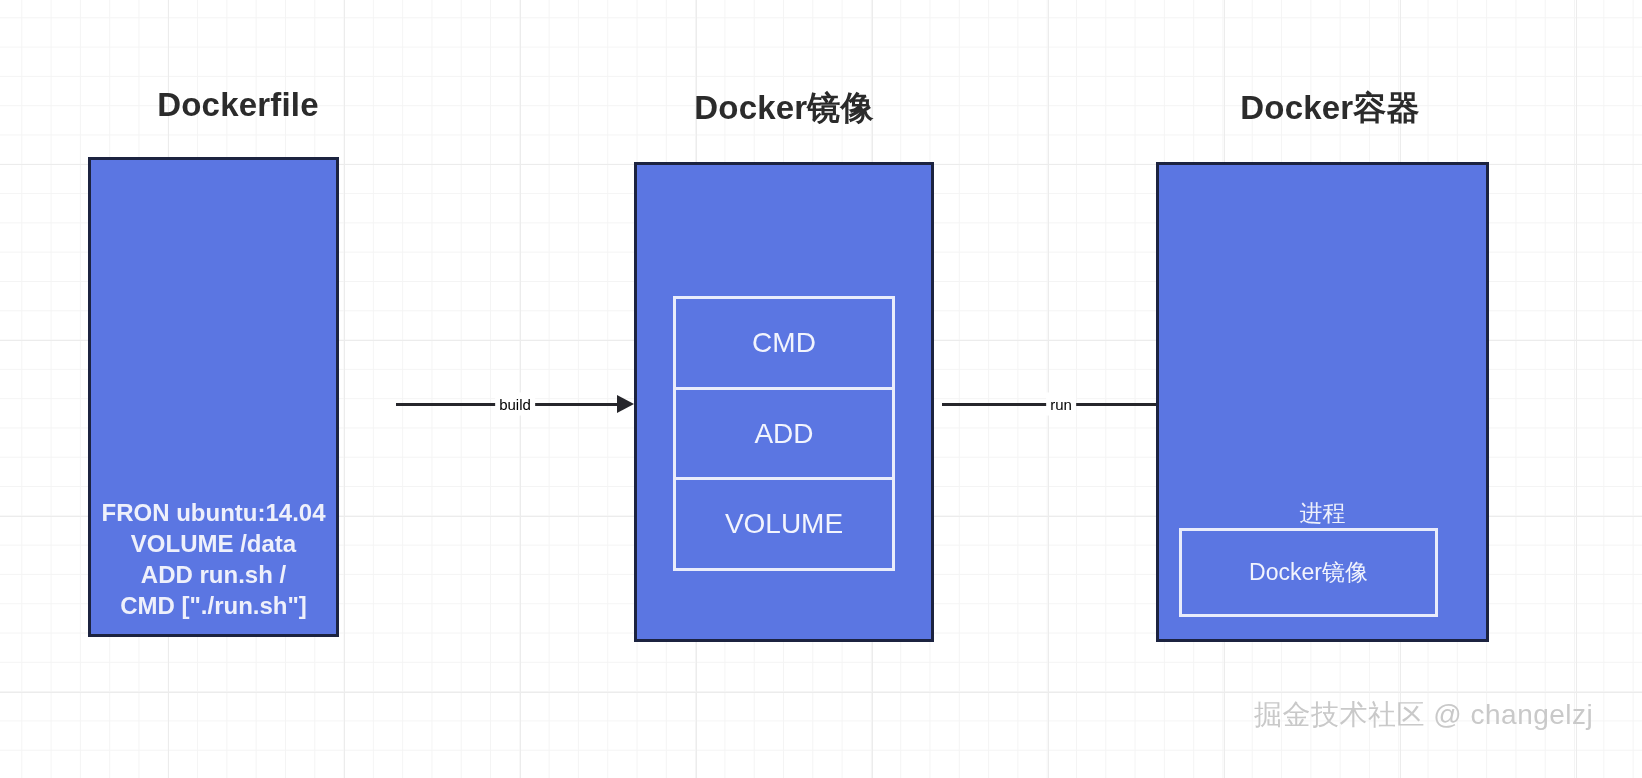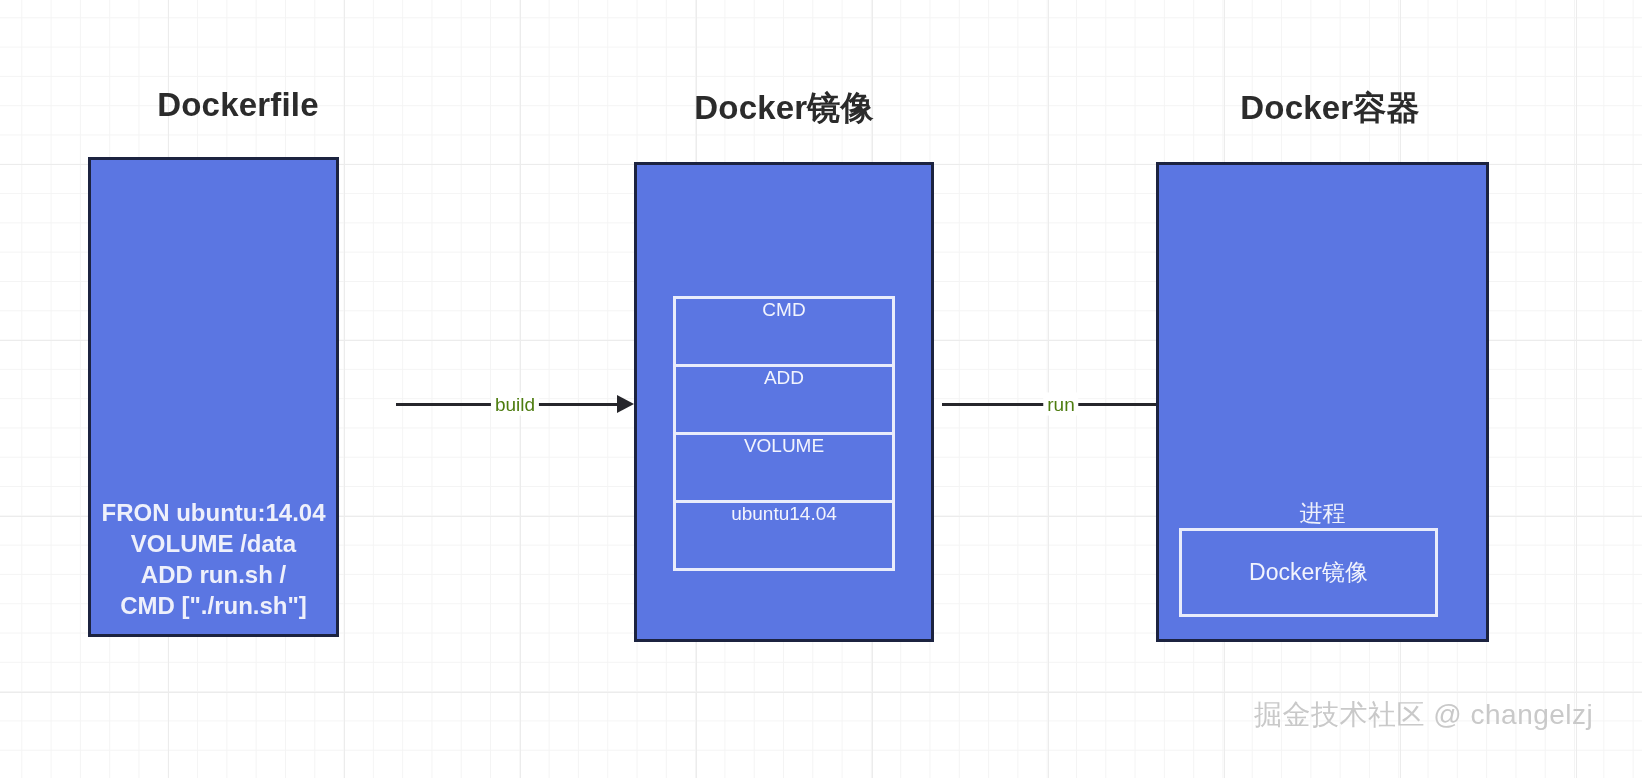--- a/index.html
+++ b/index.html
@@ -67,24 +67,24 @@
   .layer-stack {
     position: absolute;
     box-sizing: border-box;
     border: 3px solid #e9ecfb;
     display: flex;
     flex-direction: column;
   }
   .layer-row {
     flex: 1 1 0;
     display: flex;
-    align-items: flex-start;
+    align-items: center;
     justify-content: center;
     color: #f2f4fd;
-    font-size: 19px;
+    font-size: 28px;
     box-sizing: border-box;
     border-bottom: 3px solid #e9ecfb;
   }
   .layer-row:last-child {
     border-bottom: none;
   }
 
   
   .process-label {
     position: absolute;
@@ -133,22 +133,22 @@
     border-bottom: 9px solid transparent;
     border-left: 17px solid #26262b;
   }
   .arrow .lbl {
     position: absolute;
     top: 50%;
     left: 50%;
     transform: translate(-50%, -50%);
     background: #ffffff;
     padding: 0 4px;
-    color: #4d7c0f;
-    font-size: 19px;
+    color: #000000;
+    font-size: 15px;
     line-height: 23px;
     white-space: nowrap;
     z-index: 2;
     text-align: right;
   }
 
   
   .watermark {
     position: absolute;
     color: #c9c9c9;
@@ -185,23 +185,20 @@
     <div class="layer-stack" style="left:36px; top:131px; width:222px; height:275px;">
       <div class="layer-row">
         <span>CMD</span>
       </div>
       <div class="layer-row">
         <span>ADD</span>
       </div>
       <div class="layer-row">
         <span>VOLUME</span>
       </div>
-      <div class="layer-row">
-        <span>ubuntu14.04</span>
-      </div>
     </div>
   </div>
 
   <div class="arrow" style="left:942px; top:392px; width:238px;">
     <div class="shaft"></div>
     <div class="head"></div>
     <div class="lbl">run</div>
   </div>
 
   <div class="blue-box" style="left:1156px; top:162px; width:333px; height:480px;">

